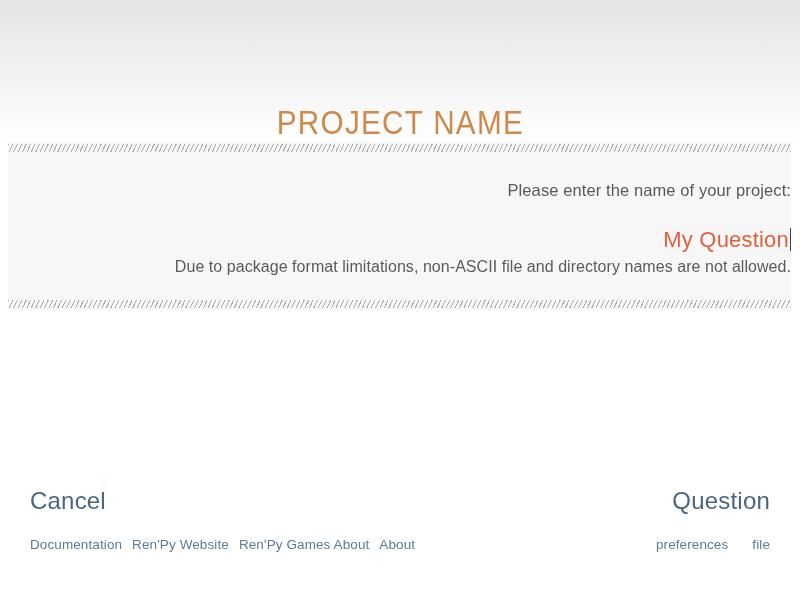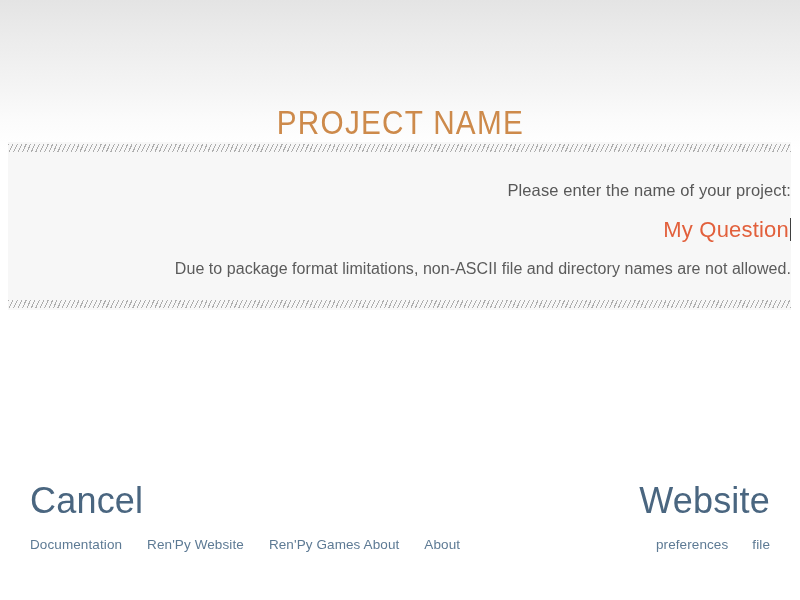--- a/index.html
+++ b/index.html
@@ -95,21 +95,21 @@
   .prompt {
     font-size: 16.5px;
     line-height: 20px;
     color: #585858;
     font-weight: 400;
     letter-spacing: .1px;
     white-space: nowrap;
   }
 
   .input-row {
-    margin-top: 16px;
+    margin-top: 26px;
     height: 27px;
     display: flex;
     align-items: center;
     justify-content: center;
   }
   .input-value {
     font-size: 22px;
     line-height: 26px;
     color: #e2603c;
     font-weight: 400;
@@ -119,41 +119,41 @@
   .caret {
     display: inline-block;
     width: 1px;
     height: 23px;
     background: #3f3f3f;
     margin-left: 1px;
     vertical-align: middle;
   }
 
   .note {
-    margin-top: 16px;
+    margin-top: 4px;
     font-size: 16px;
     line-height: 20px;
     color: #5b5b5b;
     font-weight: 400;
     letter-spacing: .05px;
     white-space: nowrap;
   }
 
   
   .actions {
     position: absolute;
     left: 0;
     top: 483px;
     width: 800px;
     height: 40px;
   }
   .btn-big {
     position: absolute;
     top: 0;
-    font-size: 36px;
+    font-size: 24px;
     line-height: 36px;
     font-weight: 400;
     color: #4a6680;
     letter-spacing: .2px;
     cursor: pointer;
     background: none;
     border: 0;
     padding: 0;
     font-family: "Liberation Sans", sans-serif;
     white-space: nowrap;
@@ -162,21 +162,21 @@
   .btn-big.right { right: 30px; }
 
   
   .links {
     position: absolute;
     top: 535px;
     height: 20px;
     display: flex;
     align-items: center;
   }
-  .links.left  { left: 30px;  gap: 25px; justify-content: space-between; }
+  .links.left  { left: 30px;  gap: 10px; justify-content: space-between; }
   .links.right { right: 30px; gap: 24px; }
   .link {
     font-size: 13.5px;
     line-height: 18px;
     color: #5d7a94;
     letter-spacing: .1px;
     cursor: pointer;
     white-space: nowrap;
   }
 </style>
@@ -202,21 +202,21 @@
           <span class="caret"></span>
       </div>
 
       <div class="note">Due to package format limitations, non-ASCII file and directory names are not allowed.</div>
 
     </div>
   </div>
 
   <div class="actions">
     <button class="btn-big left">Cancel</button>
-    <button class="btn-big right">Website</button>
+    <button class="btn-big right">Question</button>
   </div>
 
   <div class="links left">
     <span class="link">Documentation</span>
     <span class="link">Ren'Py Website</span>
     <span class="link">Ren'Py Games About</span>
     <span class="link">About</span>
   </div>
 
   <div class="links right">

